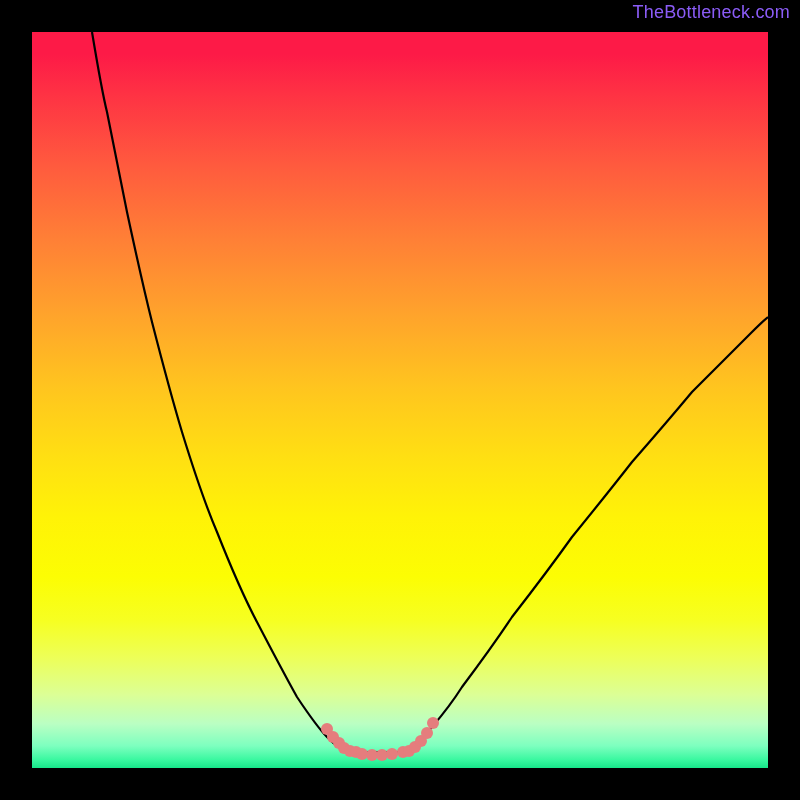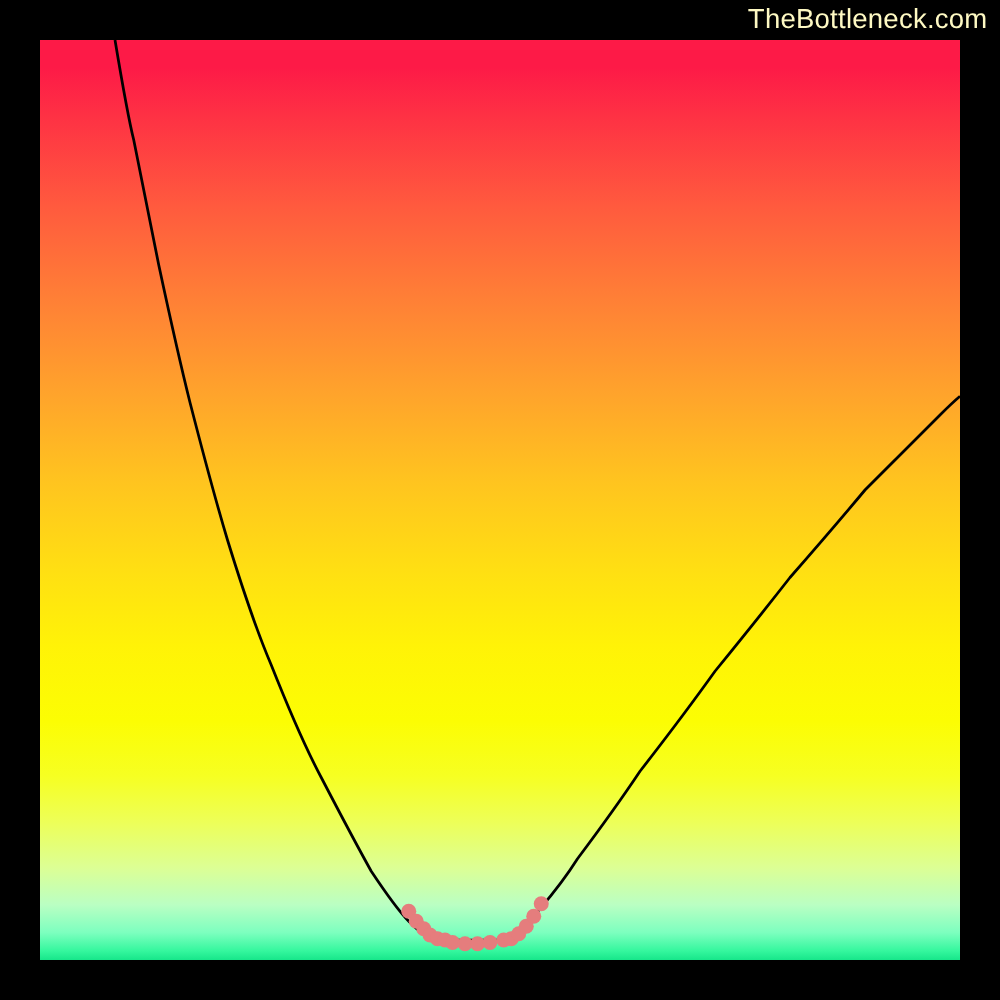--- a/index.html
+++ b/index.html
@@ -16,22 +16,22 @@
     top: 0;
     left: 0;
     width: 800px;
     height: 800px;
     background: #000;
   }
   .watermark {
     position: absolute;
     top: 2px;
     right: 10px;
-    color: #fef9c3;
-    font-size: 22px;
+    color: #8b5cf6;
+    font-size: 18px;
     letter-spacing: 0.2px;
     font-weight: 400;
     z-index: 10;
   }
   .plot-area {
     position: absolute;
     left: 32px;
     top: 32px;
     width: 736px;
     height: 736px;

